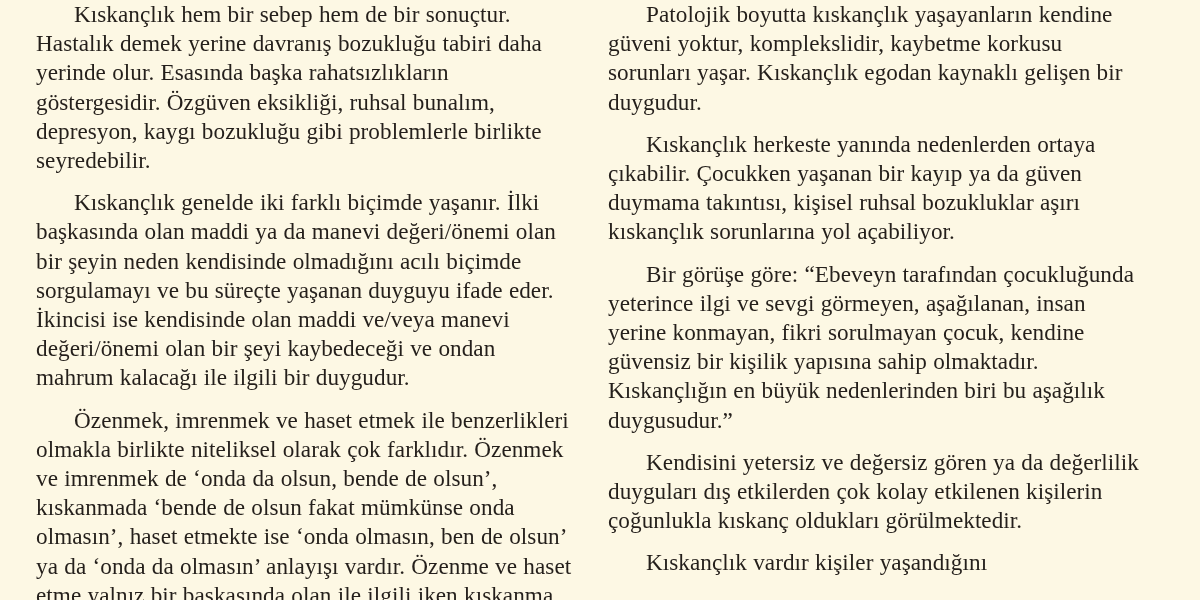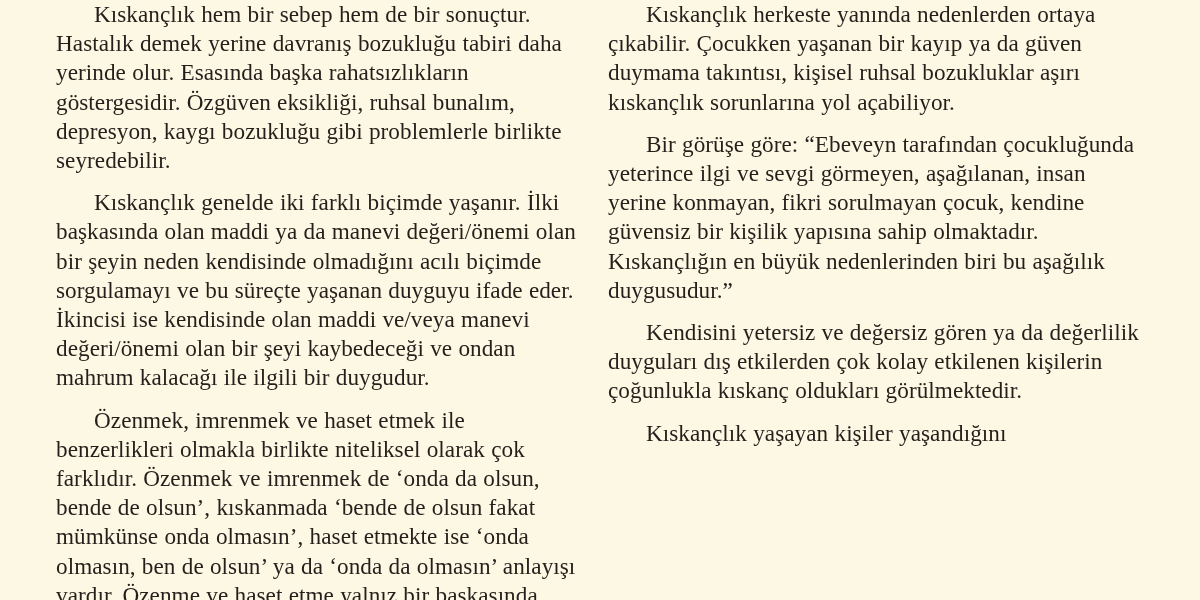--- a/index.html
+++ b/index.html
@@ -37,21 +37,21 @@
   }
 
   .column {
     box-sizing: border-box;
     overflow: hidden;
     height: 600px;
   }
 
   .column.left {
     width: 600px;
-    padding: 0 22px 0 56px;
+    padding: 0 22px 0 36px;
   }
 
   .column.right {
     width: 600px;
     padding: 0 60px 0 8px;
   }
 
   .para {
     margin: 0 0 13px 0;
     text-indent: 38px;
@@ -76,20 +76,21 @@
 
   <div id="columns">
 
     <div class="column left">
       <p class="para">Kıskançlık hem bir sebep hem de bir sonuçtur. Hastalık demek yerine davranış bozukluğu tabiri daha yerinde olur. Esasında başka rahatsızlıkların göstergesidir. Özgüven eksikliği, ruhsal bunalım, depresyon, kaygı bozukluğu gibi problemlerle birlikte seyredebilir.</p>
       <p class="para">Kıskançlık genelde iki farklı biçimde yaşanır. İlki başkasında olan maddi ya da manevi değeri/önemi olan bir şeyin neden kendisinde olmadığını acılı biçimde sorgulamayı ve bu süreçte yaşanan duyguyu ifade eder. İkincisi ise kendisinde olan maddi ve/veya manevi değeri/önemi olan bir şeyi kaybedeceği ve ondan mahrum kalacağı ile ilgili bir duygudur.</p>
       <p class="para">Özenmek, imrenmek ve haset etmek ile benzerlikleri olmakla birlikte niteliksel olarak çok farklıdır. Özenmek ve imrenmek de ‘onda da olsun, bende de olsun’, kıskanmada ‘bende de olsun fakat mümkünse onda olmasın’, haset etmekte ise ‘onda olmasın, ben de olsun’ ya da ‘onda da olmasın’ anlayışı vardır. Özenme ve haset etme yalnız bir başkasında olan ile ilgili iken kıskanma başkasında olan yanında</p>
     </div>
 
     <div class="column right">
+      <p class="para">Patolojik boyutta kıskançlık yaşayanların kendine güveni yoktur, komplekslidir, kaybetme korkusu sorunları yaşar. Kıskançlık egodan kaynaklı gelişen bir duygudur.</p>
       <p class="para">Kıskançlık herkeste yanında nedenlerden ortaya çıkabilir. Çocukken yaşanan bir kayıp ya da güven duymama takıntısı, kişisel ruhsal bozukluklar aşırı kıskançlık sorunlarına yol açabiliyor.</p>
       <p class="para">Bir görüşe göre: “Ebeveyn tarafından çocukluğunda yeterince ilgi ve sevgi görmeyen, aşağılanan, insan yerine konmayan, fikri sorulmayan çocuk, kendine güvensiz bir kişilik yapısına sahip olmaktadır. Kıskançlığın en büyük nedenlerinden biri bu aşağılık duygusudur.”</p>
       <p class="para">Kendisini yetersiz ve değersiz gören ya da değerlilik duyguları dış etkilerden çok kolay etkilenen kişilerin çoğunlukla kıskanç oldukları görülmektedir.</p>
-      <p class="para">Kıskançlık yaşayan kişiler yaşandığını</p>
+      <p class="para">Kıskançlık vardır kişiler yaşandığını</p>
     </div>
 
   </div>
 </div>
 
 </body></html>

